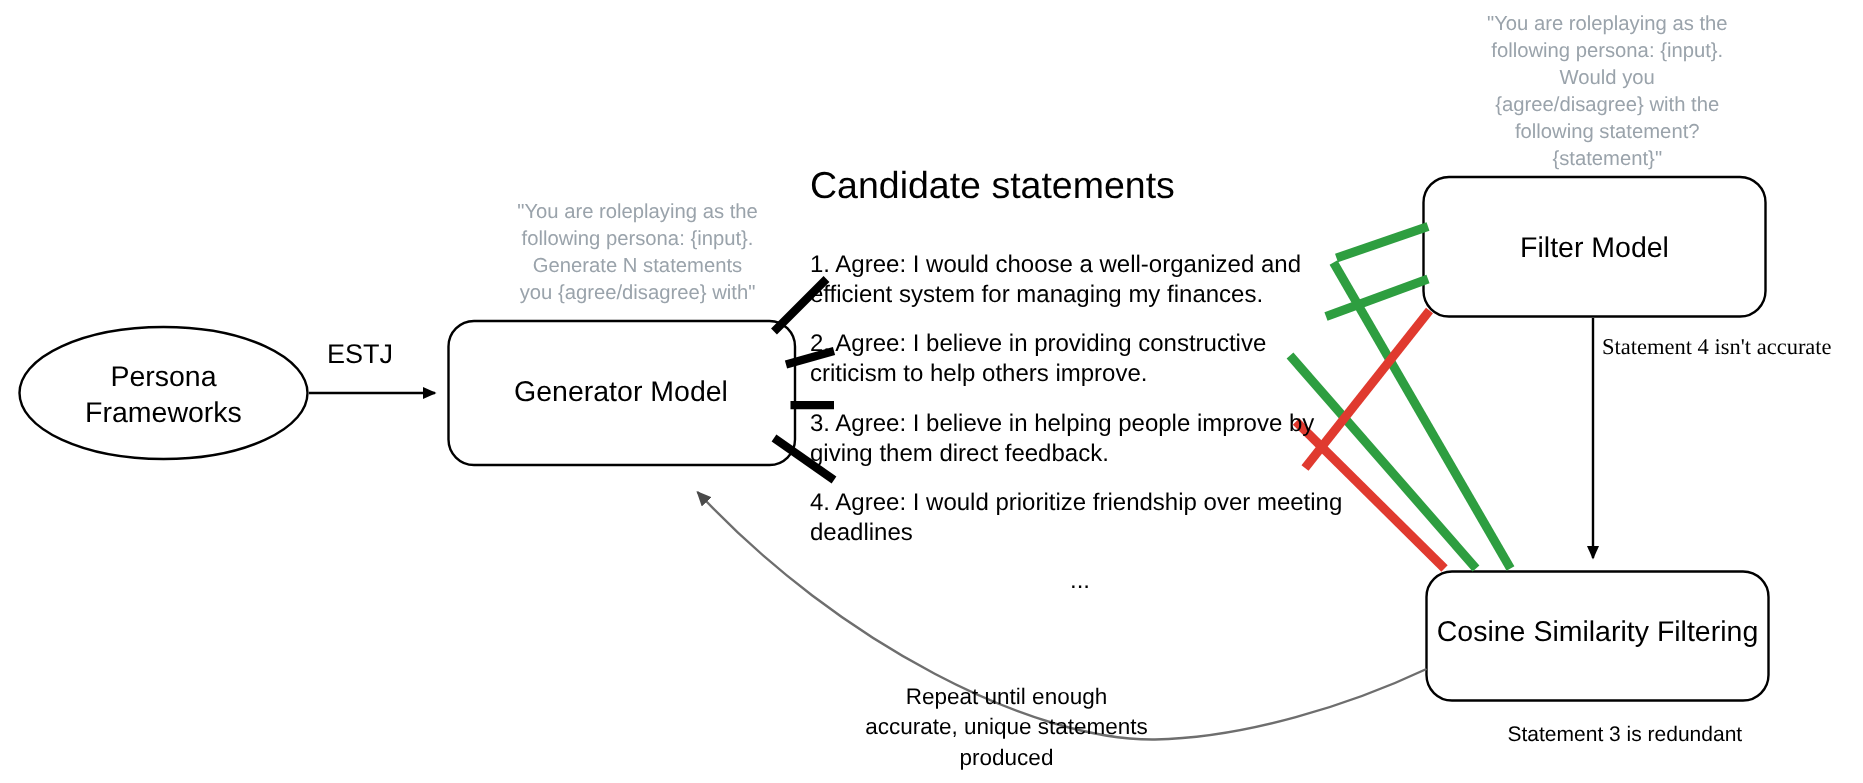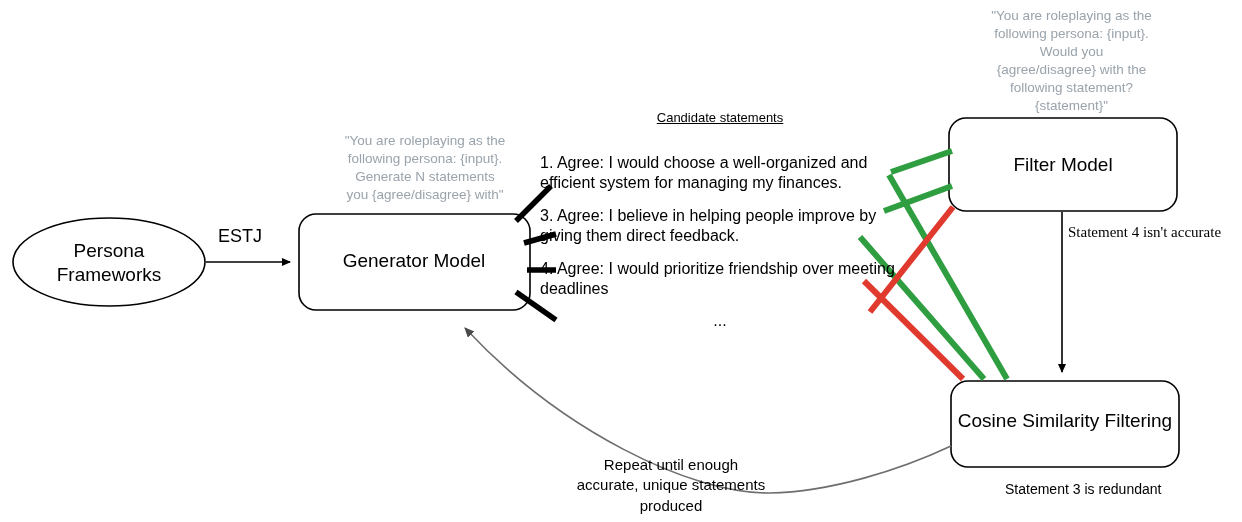--- a/index.html
+++ b/index.html
@@ -84,25 +84,23 @@
     width: 205px;
   }
   #statements-panel {
     position: absolute;
     left: 540px;
     top: 110px;
     width: 360px;
   }
   #statements-title {
     font-family: "Liberation Sans", sans-serif;
-    font-size: 13px;
-    color: #000000;
-    text-align: center;
+    font-size: 25px;
+    color: #000000;
     margin: 0 0 28px 0;
-    text-decoration: underline;
   }
   .statement-item {
     font-family: "Liberation Sans", sans-serif;
     font-size: 16px;
     color: #000000;
     line-height: 1.28;
     text-align: left;
     margin-bottom: 12px;
   }
   #statements-ellipsis {
@@ -210,20 +208,21 @@
   <div class="prompt-box" id="prompt-filter">"You are roleplaying as the
 following persona: {input}.
 Would you
 {agree/disagree} with the
 following statement?
 {statement}"</div>
 
   <div id="statements-panel">
     <div id="statements-title">Candidate statements</div>
     <div class="statement-item">1. Agree: I would choose a well-organized and efficient system for managing my finances.</div>
+    <div class="statement-item">2. Agree: I believe in providing constructive criticism to help others improve.</div>
     <div class="statement-item">3. Agree: I believe in helping people improve by giving them direct feedback.</div>
     <div class="statement-item">4. Agree: I would prioritize friendship over meeting deadlines</div>
     <div id="statements-ellipsis">...</div>
   </div>
 
   <div id="label-estj">ESTJ</div>
 
   <div id="label-stmt4">Statement 4 isn't accurate</div>
 
   <div id="label-stmt3">Statement 3 is redundant</div>

